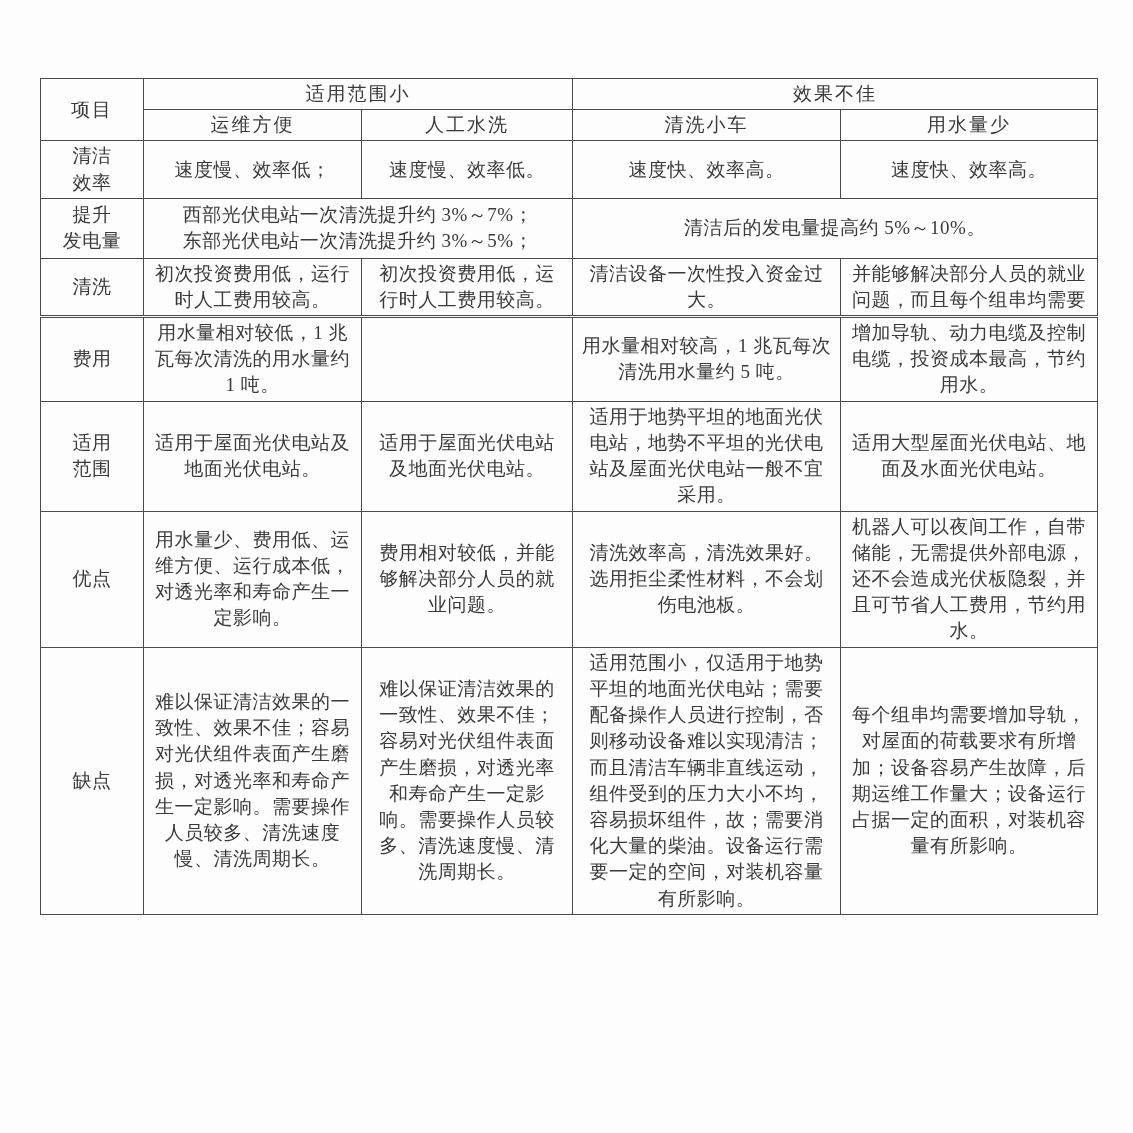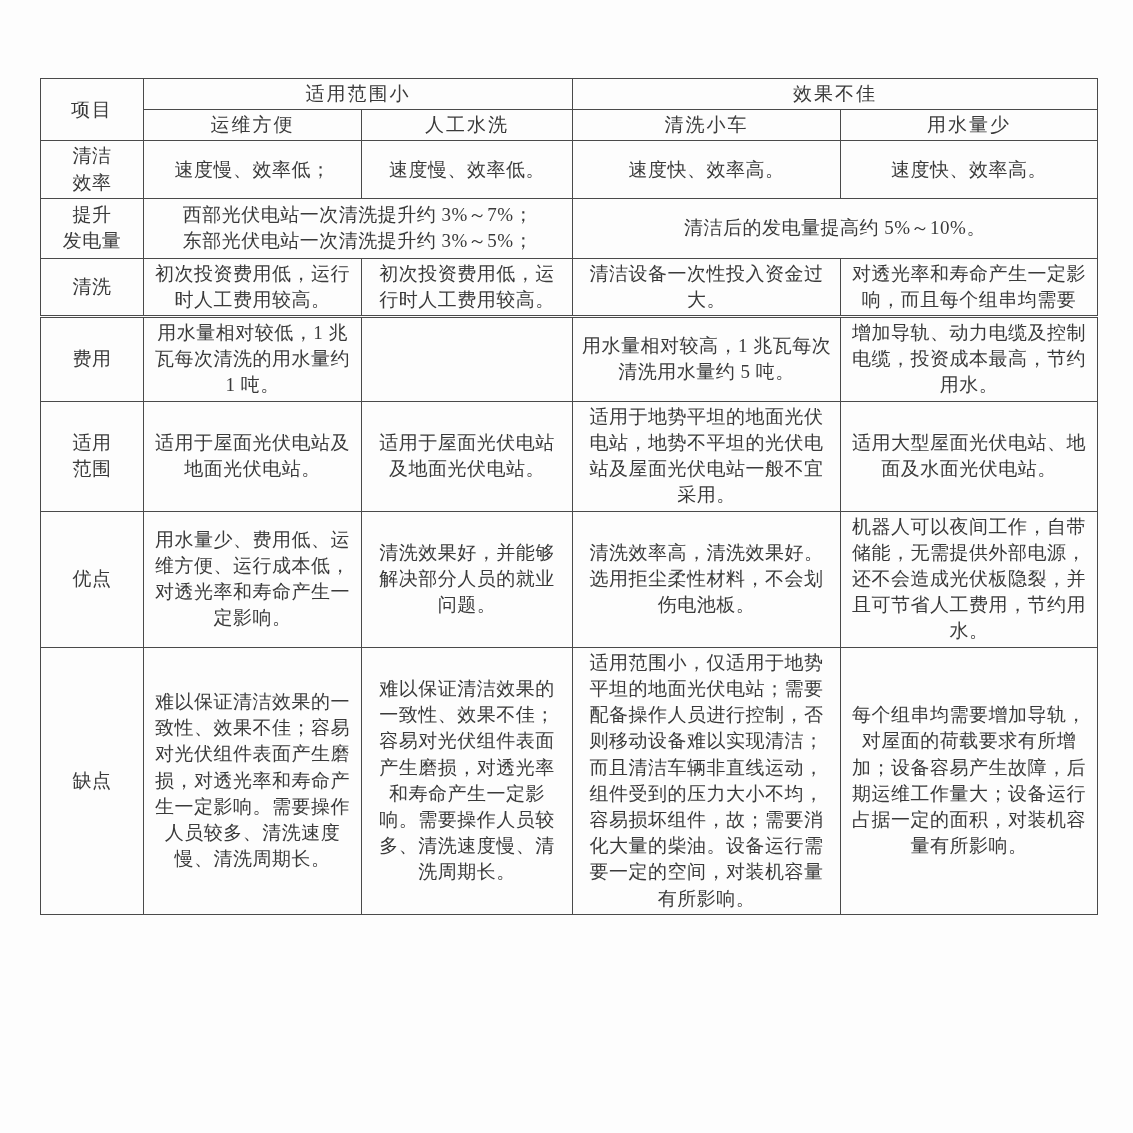--- a/index.html
+++ b/index.html
@@ -80,21 +80,21 @@
 发电量</td>
         <td colspan="2">西部光伏电站一次清洗提升约 3%～7%；
 东部光伏电站一次清洗提升约 3%～5%；</td>
         <td colspan="2">清洁后的发电量提高约 5%～10%。</td>
       </tr>
       <tr style="height:57px">
         <td>清洗</td>
         <td>初次投资费用低，运行时人工费用较高。</td>
         <td>初次投资费用低，运行时人工费用较高。</td>
         <td>清洁设备一次性投入资金过大。</td>
-        <td>对透光率和寿命产生一定影响，而且每个组串均需要</td>
+        <td>并能够解决部分人员的就业问题，而且每个组串均需要</td>
       </tr>
     </tbody>
   </table>
 
   <table class="cmp" id="block2">
     <colgroup>
       <col style="width:103px">
         <col style="width:218px">
         <col style="width:211px">
         <col style="width:268px">
@@ -112,21 +112,21 @@
         <td>适用
 范围</td>
         <td>适用于屋面光伏电站及地面光伏电站。</td>
         <td>适用于屋面光伏电站及地面光伏电站。</td>
         <td>适用于地势平坦的地面光伏电站，地势不平坦的光伏电站及屋面光伏电站一般不宜采用。</td>
         <td>适用大型屋面光伏电站、地面及水面光伏电站。</td>
       </tr>
       <tr style="height:135px">
         <td>优点</td>
         <td>用水量少、费用低、运维方便、运行成本低，对透光率和寿命产生一定影响。</td>
-        <td>清洗效果好，并能够解决部分人员的就业问题。</td>
+        <td>费用相对较低，并能够解决部分人员的就业问题。</td>
         <td>清洗效率高，清洗效果好。选用拒尘柔性材料，不会划伤电池板。</td>
         <td>机器人可以夜间工作，自带储能，无需提供外部电源，还不会造成光伏板隐裂，并且可节省人工费用，节约用水。</td>
       </tr>
       <tr style="height:266px">
         <td>缺点</td>
         <td>难以保证清洁效果的一致性、效果不佳；容易对光伏组件表面产生磨损，对透光率和寿命产生一定影响。需要操作人员较多、清洗速度慢、清洗周期长。</td>
         <td>难以保证清洁效果的一致性、效果不佳；容易对光伏组件表面产生磨损，对透光率和寿命产生一定影响。需要操作人员较多、清洗速度慢、清洗周期长。</td>
         <td>适用范围小，仅适用于地势平坦的地面光伏电站；需要配备操作人员进行控制，否则移动设备难以实现清洁；而且清洁车辆非直线运动，组件受到的压力大小不均，容易损坏组件，故；需要消化大量的柴油。设备运行需要一定的空间，对装机容量有所影响。</td>
         <td>每个组串均需要增加导轨，对屋面的荷载要求有所增加；设备容易产生故障，后期运维工作量大；设备运行占据一定的面积，对装机容量有所影响。</td>
       </tr>

